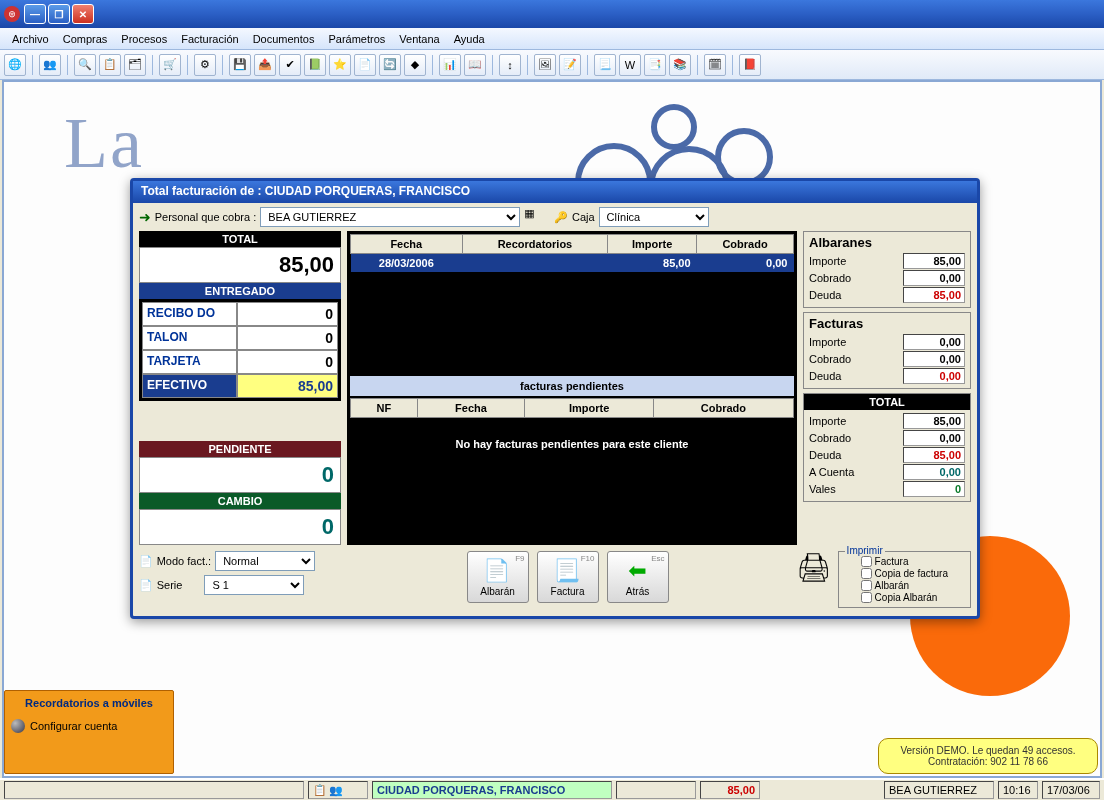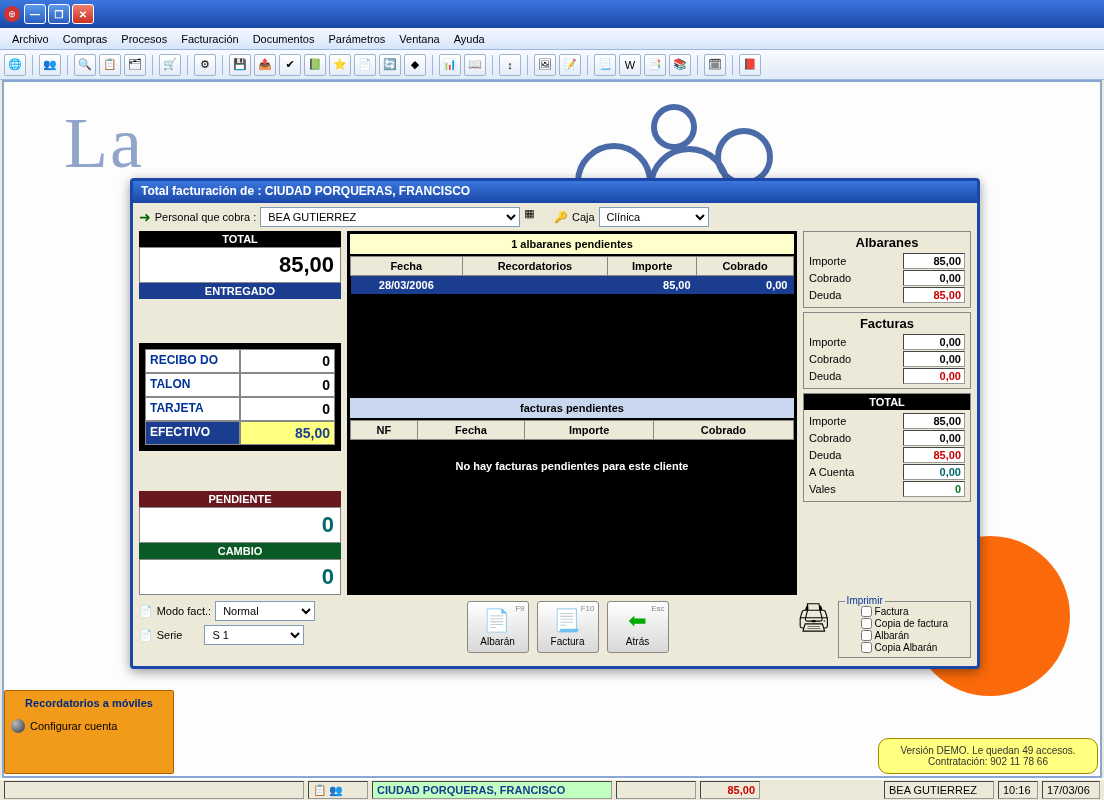--- a/index.html
+++ b/index.html
@@ -43,38 +43,38 @@
 
 .hband { text-align:center; font-weight:bold; color:#fff; padding:2px; }
 .hband.black { background:#000; }
 .hband.blue { background:#1a3d8f; }
 .hband.maroon { background:#6a1820; }
 .hband.green { background:#0a5a28; }
 
 .bigval { background:#fff; border:1px solid #888; text-align:right; padding:4px 6px; font-weight:bold; font-size:22px; font-family: 'Arial'; }
 .bigval.teal { color:#006868; }
 
-.pay-grid { border:6px solid #000000;margin-top:44px; }
+.pay-grid { border:3px solid #000000; }
 .pay-grid .row { display:flex; }
 .pay-grid .row .lbl { width:95px; border:1px solid #888; padding:3px 4px; font-weight:bold; color:#003399; background:#fff; font-size:12px;}
 .pay-grid .row .val { flex:1; border:1px solid #888; padding:3px 4px; text-align:right; font-weight:bold; font-size:14px; background:#fff;}
 .pay-grid .row.active .lbl { background:#1a3d8f; color:#fff; }
 .pay-grid .row.active .val { background:#ffff80; color:#1a3d8f; }
 
 .mid-header { background:#ffffcc; color:#000; font-weight:bold; text-align:center; padding:4px; }
 .mid-header.blue { background:#c8d6f0; }
 .tbl { width:100%; border-collapse:collapse; font-size:11px; }
 .tbl th { background:#ece9d8; border:1px solid #888; padding:3px 6px; font-weight:bold; }
 .tbl td { padding:3px 6px; text-align:center; color:#fff; font-weight:bold; }
 .tbl tr.selrow td { background:#1a3d8f; }
 .tbl .r { text-align:right; }
 .mid-empty { flex:1; background:#000; color:#fff; font-weight:bold; display:flex; align-items:flex-start; justify-content:center; padding-top:18px; }
 
 .summary-box { border:1px solid #888; background:#ece9d8; padding:3px 5px; }
-.summary-box .sh { text-align:center; font-weight:bold; font-size:13px; margin-bottom:3px;}
+.summary-box .sh { font-weight:bold; font-size:13px; margin-bottom:3px;}
 .summary-box .srow { display:flex; align-items:center; margin:1px 0;}
 .summary-box .srow .sl { flex:1; }
 .summary-box .srow .sv { width:62px; border:1px inset #999; background:#fff; text-align:right; padding:1px 3px; font-weight:bold; font-size:11px;}
 .summary-box .srow .sv.red { color:#cc0000; }
 .summary-box .srow .sv.teal { color:#006868; }
 .summary-box .srow .sv.green { color:#0a7a2a; }
 .tot-head { background:#000; color:#fff; text-align:center; font-weight:bold; padding:2px; margin: -3px -5px 3px -5px; }
 
 .bottom-row { display:flex; align-items:flex-start; gap:10px; margin-top:6px; }
 .modo-area { display:flex; flex-direction:column; gap:4px; width: 200px;}
@@ -217,21 +217,20 @@
               </div>
           </div>
           <div style="height:40px"></div>
           <div class="hband maroon">PENDIENTE</div>
           <div class="bigval teal">0</div>
           <div class="hband green">CAMBIO</div>
           <div class="bigval teal">0</div>
         </div>
 
         <div class="mid-col">
-          <div class="mid-header">1 albaranes pendientes</div>
           <table class="tbl">
             <tbody>
                 <tr>
                   <th>Fecha</th>
                   <th>Recordatorios</th>
                   <th>Importe</th>
                   <th>Cobrado</th>
                 </tr>
             <tr class="selrow">
               <td>28/03/2006</td>

